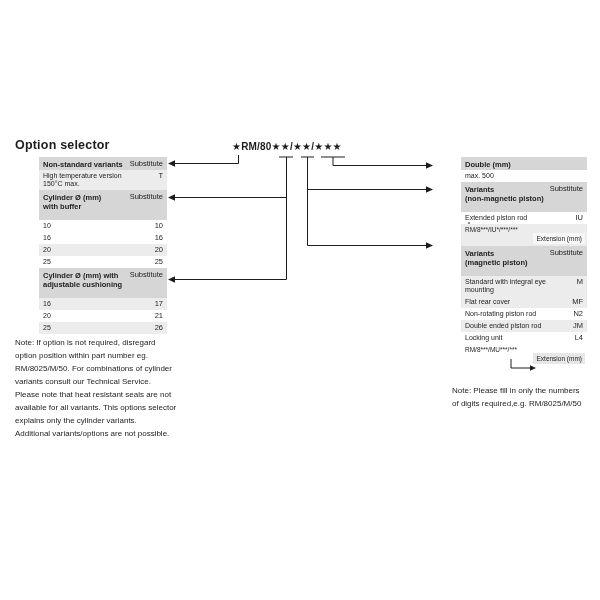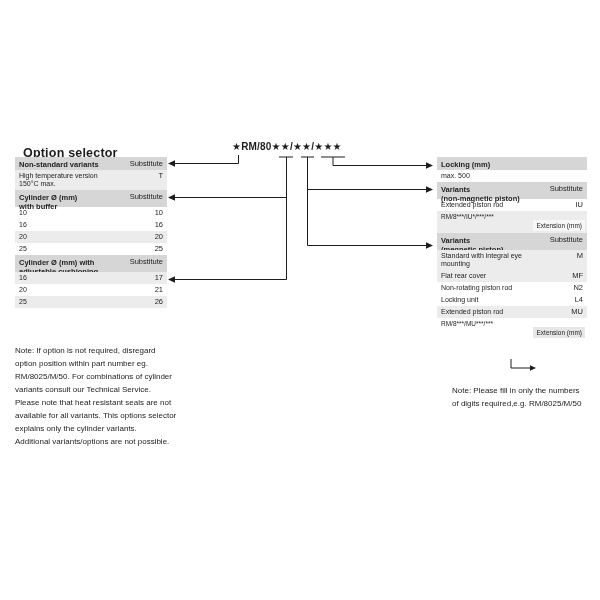--- a/index.html
+++ b/index.html
@@ -1,44 +1,44 @@
 <!DOCTYPE html>
 <html><head>
 <meta charset="utf-8">
 <style>
   html,body{margin:0;padding:0;background:#fff;}
   .page{position:relative;width:600px;height:600px;overflow:hidden;
         background:var(--page-bg,#fff);color:var(--ink,#1d1d1b);
         font-family:"Liberation Sans","DejaVu Sans",sans-serif;}
-  .title{position:absolute;left:15px;top:138px;margin:8px;
+  .title{position:absolute;left:15px;top:138px;margin:0;
          font-size:12.5px;font-weight:bold;letter-spacing:.2px;}
   .partnum{position:absolute;left:232px;top:141px;
            font-size:10px;font-weight:bold;letter-spacing:.2px;white-space:nowrap;}
   .connectors{position:absolute;left:0;top:0;pointer-events:none;}
   .connectors path{fill:none;stroke:var(--ink,#1d1d1b);stroke-width:1;}
   .connectors polygon{fill:var(--ink,#1d1d1b);stroke:none;}
   .table{position:absolute;top:157px;}
   .table-left{left:15px;width:152px;}
   .table-right{left:437px;width:150px;}
   .trow{position:relative;display:flex;justify-content:space-between;align-items:flex-start;
-        box-sizing:border-box;height:12px;padding:2px 4px 0 4px;}
+        box-sizing:border-box;height:12px;padding:2px 4px 0 4px;margin-left:24px;}
   .trow.twoline{height:20px;}
   .trow.shaded{background:var(--shade-bg,#ececec);}
   .trow.header{background:var(--header-bg,#d6d6d6);height:13px;padding-top:3px;}
-  .trow.header.twoline{height:17px;}
+  .trow.header.twoline{height:30px;}
   .trow.formula{height:22px;}
   .lab{font-size:7px;line-height:8px;white-space:pre-line;text-align:left;}
   .trow.header .lab{font-size:7.5px;font-weight:bold;line-height:9px;}
   .val{font-size:7.5px;font-weight:normal;line-height:8px;white-space:nowrap;}
   .trow.formula .lab{font-size:6.5px;line-height:8px;}
   .chip{position:absolute;right:2px;bottom:2px;font-size:6.5px;line-height:7px;
         padding:2px 3px;background:var(--chip-white,#e7e7e7);white-space:nowrap;}
   .trow.formula.shaded .chip{background:var(--chip-shade,#f7f7f7);}
   .note{position:absolute;font-size:8px;line-height:13px;white-space:pre-line;}
-  .note-left{left:15px;top:336px;width:200px;margin-top:8px;}
+  .note-left{left:15px;top:336px;width:200px;}
   .note-right{left:452px;top:384px;width:160px;}
 </style>
 </head>
 <body>
 
 <div class="page" style="--page-bg: #ffffff; --header-bg: #d6d6d6; --shade-bg: #ececec; --chip-shade: #f7f7f7; --chip-white: #e7e7e7; --ink: #1d1d1b;">
 
   <h1 class="title">Option selector</h1>
 
   <div class="partnum">★RM/80★★/★★/★★★</div>
@@ -125,21 +125,21 @@
 option position within part number eg.
 RM/8025/M/50. For combinations of cylinder
 variants consult our Technical Service.
 Please note that heat resistant seals are not
 available for all variants. This options selector
 explains only the cylinder variants.
 Additional variants/options are not possible.</div>
 
   <div class="table table-right" id="right-table">
       <div class="trow header">
-        <span class="lab">Locking (mm)</span>
+        <span class="lab">Double (mm)</span>
       </div>
       <div class="trow data">
         <span class="lab">max. 500</span>
       </div>
       <div class="trow header twoline">
         <span class="lab">Variants
 (non-magnetic piston)</span>
         <span class="val">Substitute</span>
       </div>
       <div class="trow data">
@@ -161,27 +161,27 @@
         <span class="val">M</span>
       </div>
       <div class="trow data shaded">
         <span class="lab">Flat rear cover</span>
         <span class="val">MF</span>
       </div>
       <div class="trow data">
         <span class="lab">Non-rotating piston rod</span>
         <span class="val">N2</span>
       </div>
+      <div class="trow data shaded">
+        <span class="lab">Double ended piston rod</span>
+        <span class="val">JM</span>
+      </div>
       <div class="trow data">
         <span class="lab">Locking unit</span>
         <span class="val">L4</span>
-      </div>
-      <div class="trow data shaded">
-        <span class="lab">Extended piston rod</span>
-        <span class="val">MU</span>
       </div>
       <div class="trow formula">
         <span class="lab">RM/8***/MU***/***</span>
         <span class="chip">Extension (mm)</span>
       </div>
     </div>
   <div class="note note-right">Note: Please fill in only the numbers
 of digits required,e.g. RM/8025/M/50</div>
 
 </div>

